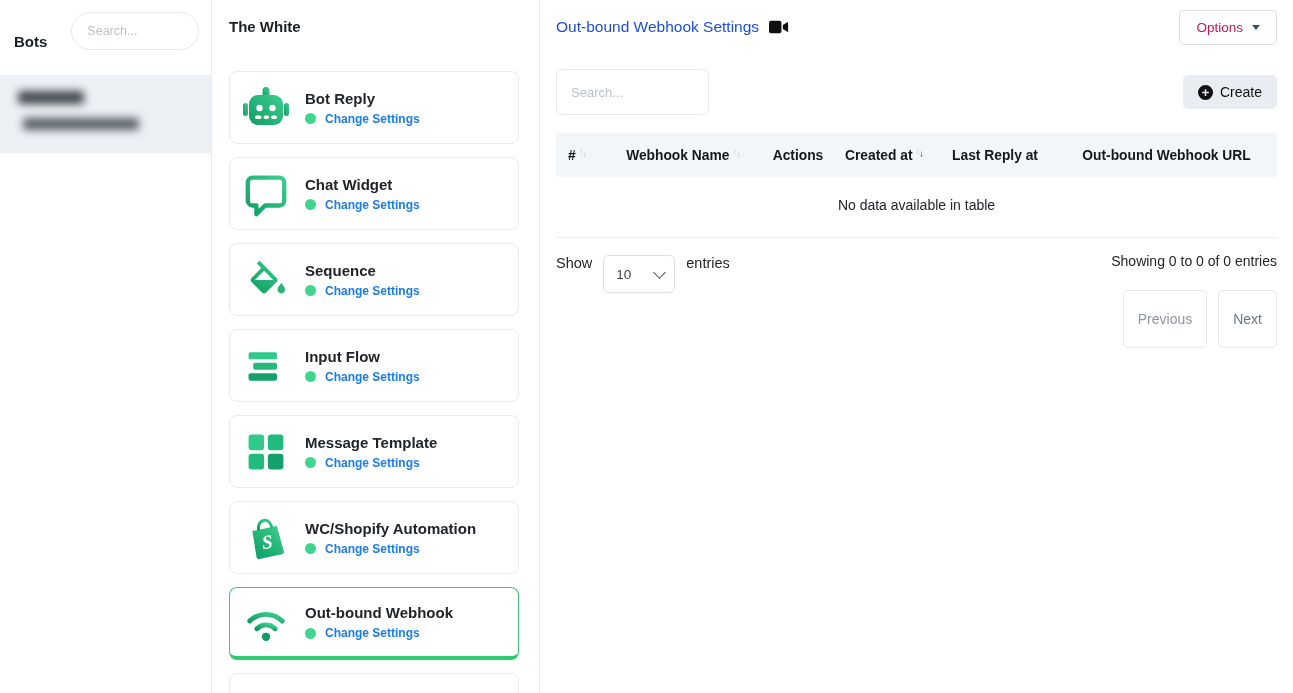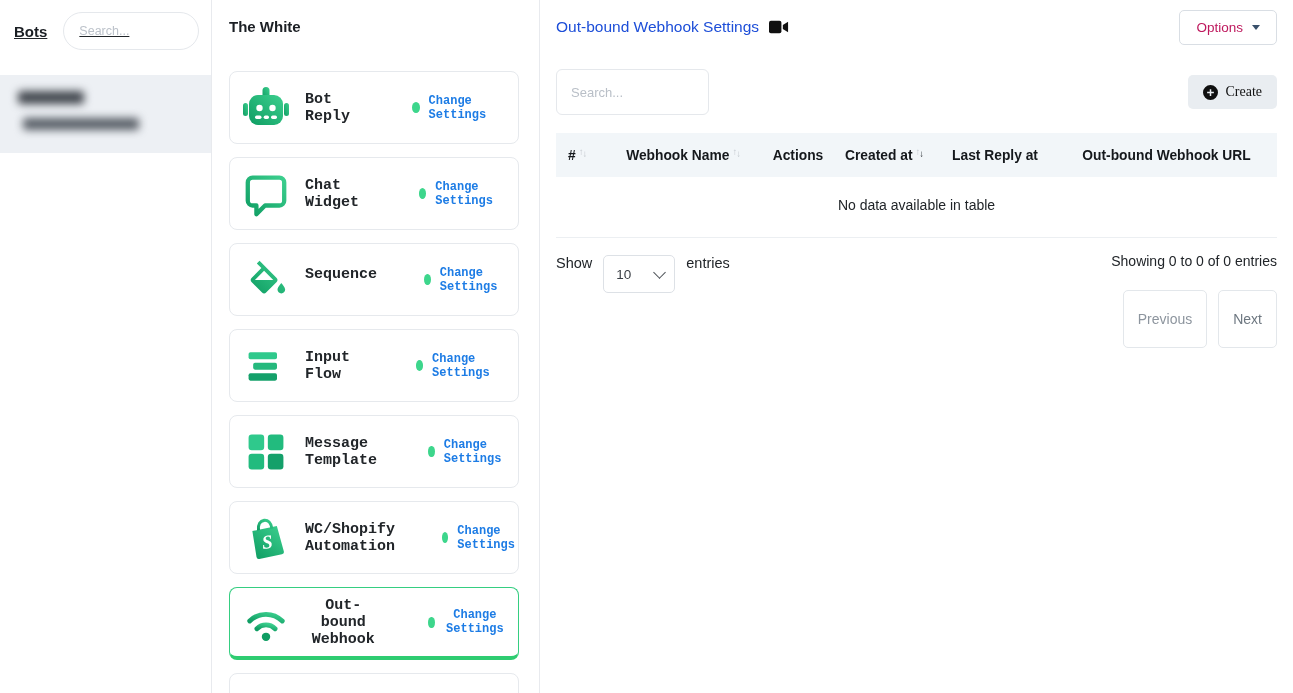--- a/index.html
+++ b/index.html
@@ -3,60 +3,60 @@
 <meta charset="utf-8">
 <style>
   * { box-sizing: border-box; margin: 0; padding: 0; }
   html,body { width:1293px; height:693px; overflow:hidden; }
   body {
     font-family: "Liberation Sans", sans-serif;
     background:#fff; color:#212529; display:flex;
   }
   
   .sidebar { width:212px; height:100%; border-right:1px solid #e8eaee; flex-shrink:0; }
-  .sidebar-header { display:flex; align-items:center; gap:16px; padding:12px 12px 12px 14px;text-decoration:underline; }
+  .sidebar-header { display:flex; align-items:flex-end; gap:24px; padding:12px 12px 12px 14px; }
   .sidebar-title { font-weight:700; font-size:15px; color:#1b1f24; }
   .sidebar-search { flex:1; min-width:0; height:38px; border:1px solid #e5e8ec; border-radius:19px;
     padding:0 15px; font-size:12.5px; font-family:inherit; color:#333; outline:none; }
   .sidebar-search::placeholder { color:#bcc2ca; }
   .bot-list-item { margin-top:13px; height:78px; background:#edf0f4; padding:16px 0 0 18px; cursor:pointer; }
   .blur-bar { border-radius:3px; filter:blur(4px); }
   .blur-bar.l1 { width:66px; height:13px; background:#41464d; }
   .blur-bar.l2 { width:116px; height:12px; background:#585e66; margin:14px 0 0 5px; }
 
   
   .panel { width:328px; height:100%; border-right:1px solid #e8eaee; flex-shrink:0; padding:0 20px 0 17px; }
   .panel-title { padding-top:18px; font-weight:700; font-size:15px; color:#1b1f24; }
   .cards { margin-top:36px; }
   .card { height:73px; border:1px solid #e6e9ed; border-radius:8px; margin-bottom:13px;
     display:flex; align-items:center; padding:0 12px; gap:15px; background:#fff; cursor:pointer; }
   .card.selected { border:1px solid #35ce81; border-bottom:4px solid #2ecc71;text-align:center; }
   .card-icon { width:48px; height:48px; display:flex; align-items:center; justify-content:center; flex-shrink:0; }
-  .card-body { display:flex; flex-direction:row; gap:5px;font-family:Liberation Mono, monospace; }
+  .card-body { display:flex; flex-direction:column; gap:5px; }
   .card-title { font-weight:700; font-size:15px; color:#212529; }
-  .card-link-row { display:flex; align-items:center; gap:9px;margin-left:42px; }
+  .card-link-row { display:flex; align-items:center; gap:9px; }
   .status-dot { width:11px; height:11px; border-radius:50%; background:#3dd68c; }
   .change-link { color:#1d7ce5; font-weight:700; font-size:12px; text-decoration:none; cursor:pointer; }
   .card-partial { height:40px; border:1px solid #e6e9ed; border-radius:8px; background:#fff; }
 
   
   .main { flex:1; height:100%; padding:0 16px; }
   .main-header { display:flex; justify-content:space-between; align-items:flex-start; padding-top:10px; }
   .main-title-row { display:flex; align-items:center; gap:10px; padding-top:8px; }
   .main-title { font-weight:400; font-size:15.5px; color:#1d4ed8;text-align:right; }
   .options-btn { display:flex; align-items:center; background:#fff; border:1px solid #d9dee4; border-radius:5px;
     padding:9px 16px; font-size:13.5px; color:#be185d; font-family:inherit; cursor:pointer; }
   .caret-down { display:inline-block; width:0; height:0; border-left:4.5px solid transparent;
     border-right:4.5px solid transparent; border-top:5.5px solid #39506b; margin-left:9px; }
   .toolbar { display:flex; justify-content:space-between; align-items:center; margin-top:24px; }
   .main-search { width:153px; height:46px; border:1px solid #e5e8ec; border-radius:6px; padding:0 14px;
     font-size:13px; font-family:inherit; color:#333; outline:none; }
   .main-search::placeholder { color:#b9bfc7; }
   .create-btn { display:flex; align-items:center; gap:7px; background:#e9edf1; border:none; border-radius:5px;
-    padding:9px 15px; font-size:14px; color:#121212; font-family:Liberation Serif, serif; cursor:pointer; }
+    padding:9px 15px; font-size:14px; color:#121212; font-family:Liberation Sans, sans-serif; cursor:pointer; }
 
   .table-head { margin-top:18px; background:#f2f6f9; height:44px; display:grid;
     grid-template-columns:48px 158px 72px 100px 122px 1fr; align-items:center;
     font-weight:700; font-size:13.8px; color:#15181c; }
   .th { display:flex; align-items:center; justify-content:center; gap:3px; cursor:pointer; }
   .th.first { justify-content:flex-start; padding-left:12px; cursor:pointer; }
   .th.static { cursor:default;text-align:right; }
   .sort { display:inline-flex; font-size:9.5px; font-weight:400; letter-spacing:-1px;
     color:#c3c8ce; position:relative; top:-4px; }
   .sort .dn { position:relative; top:2px; }

